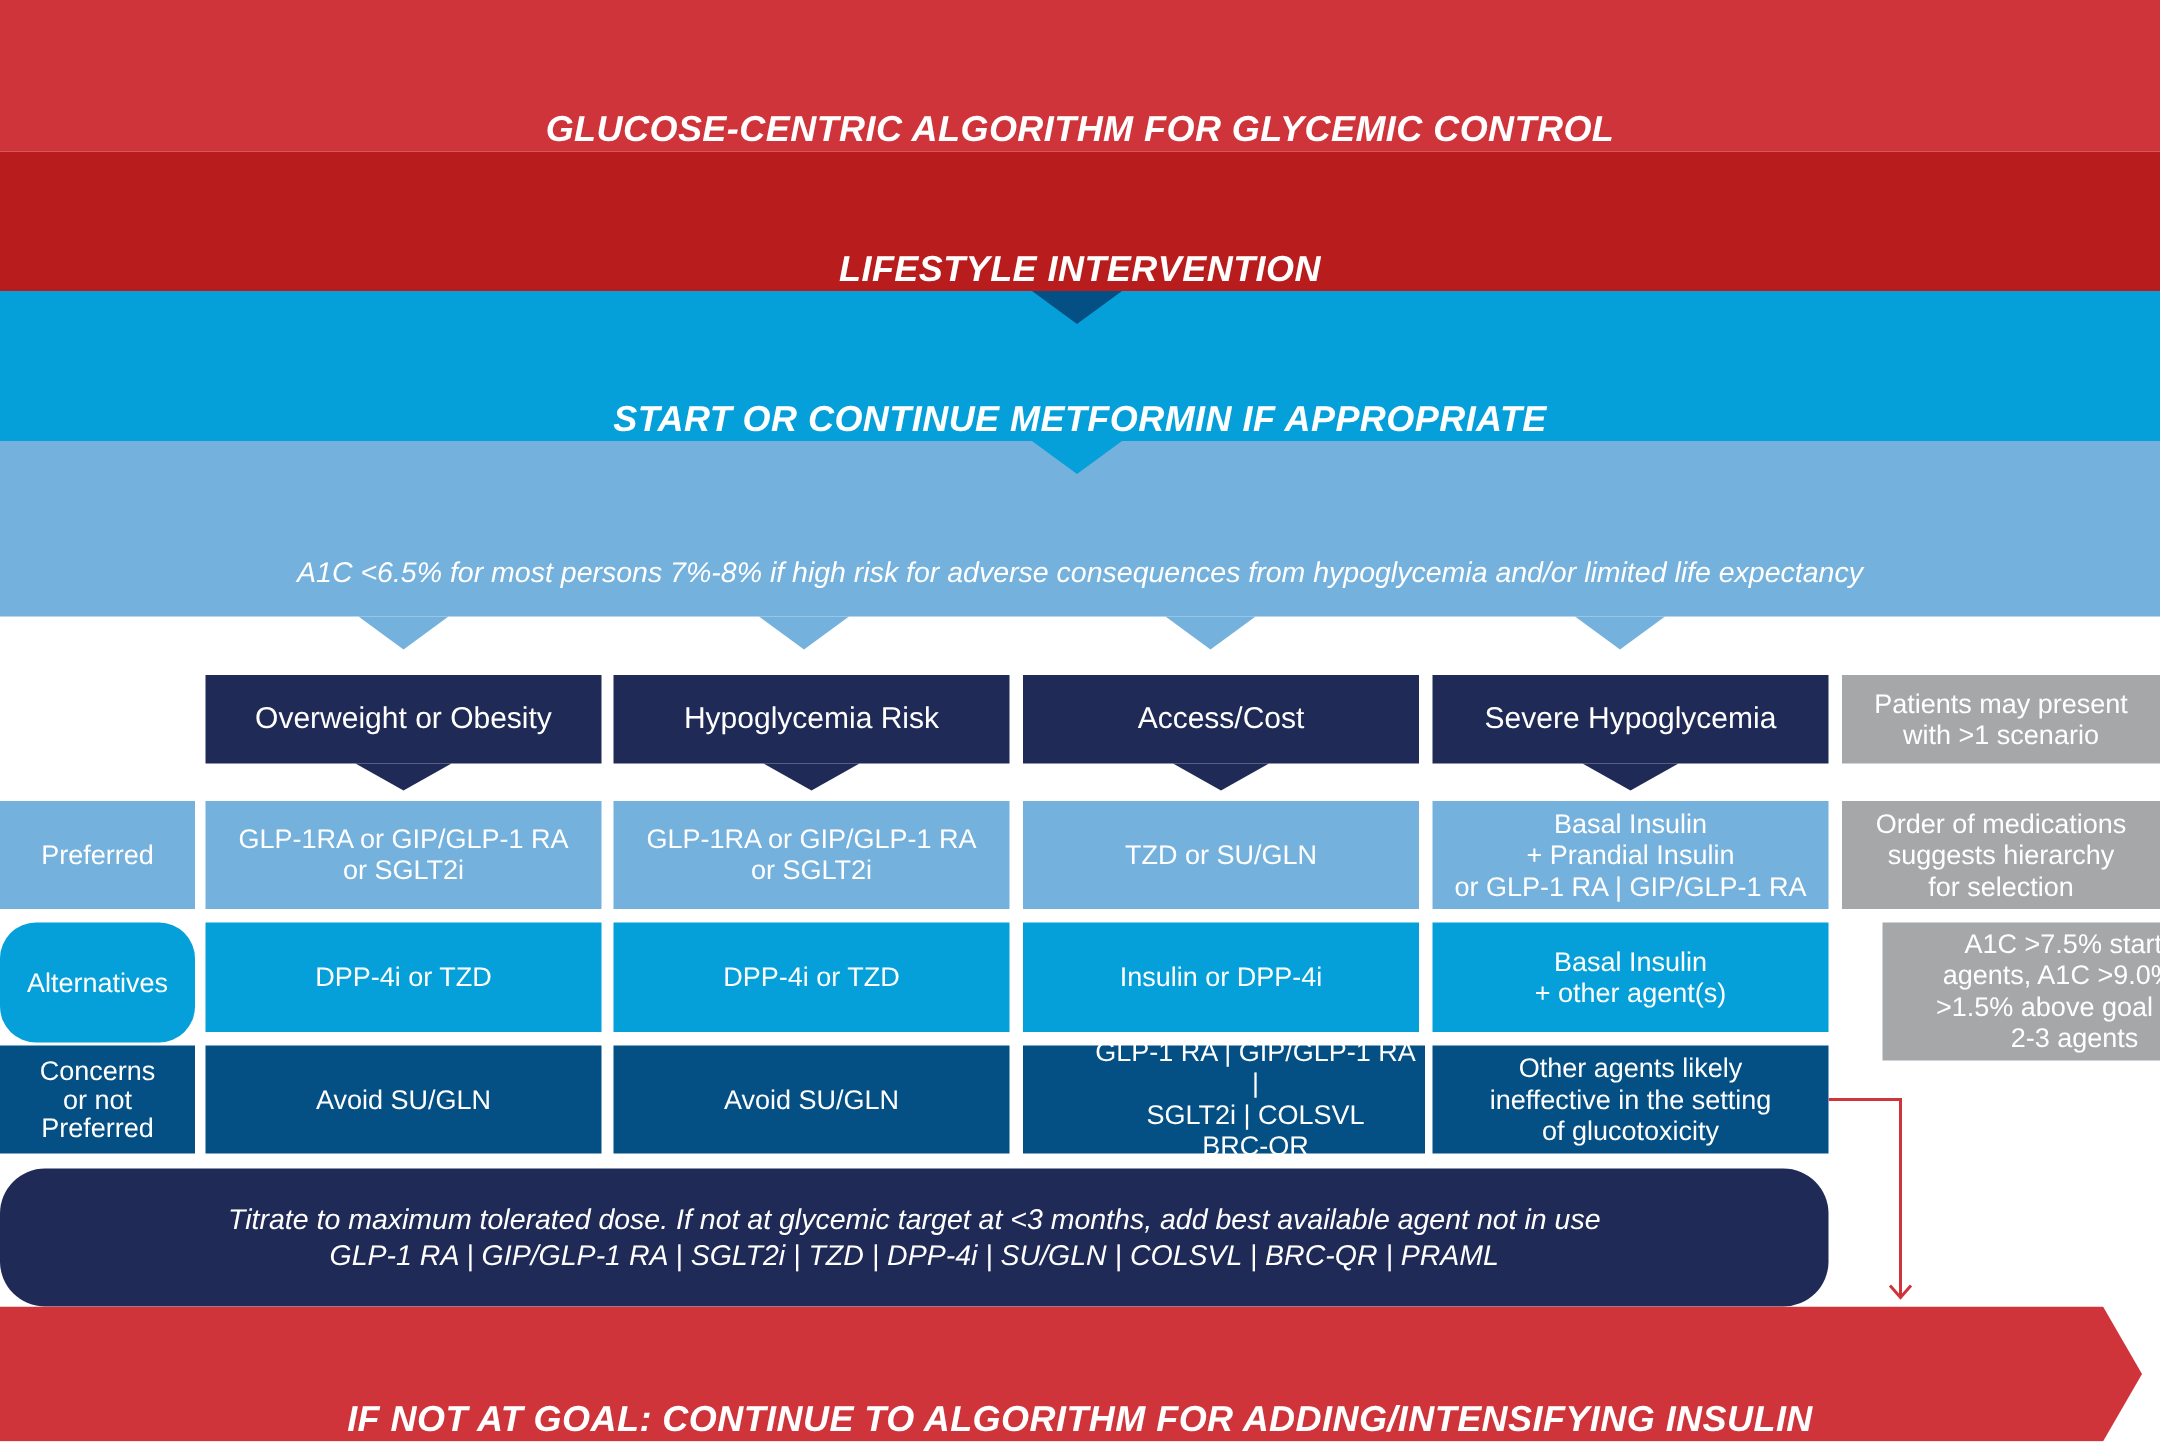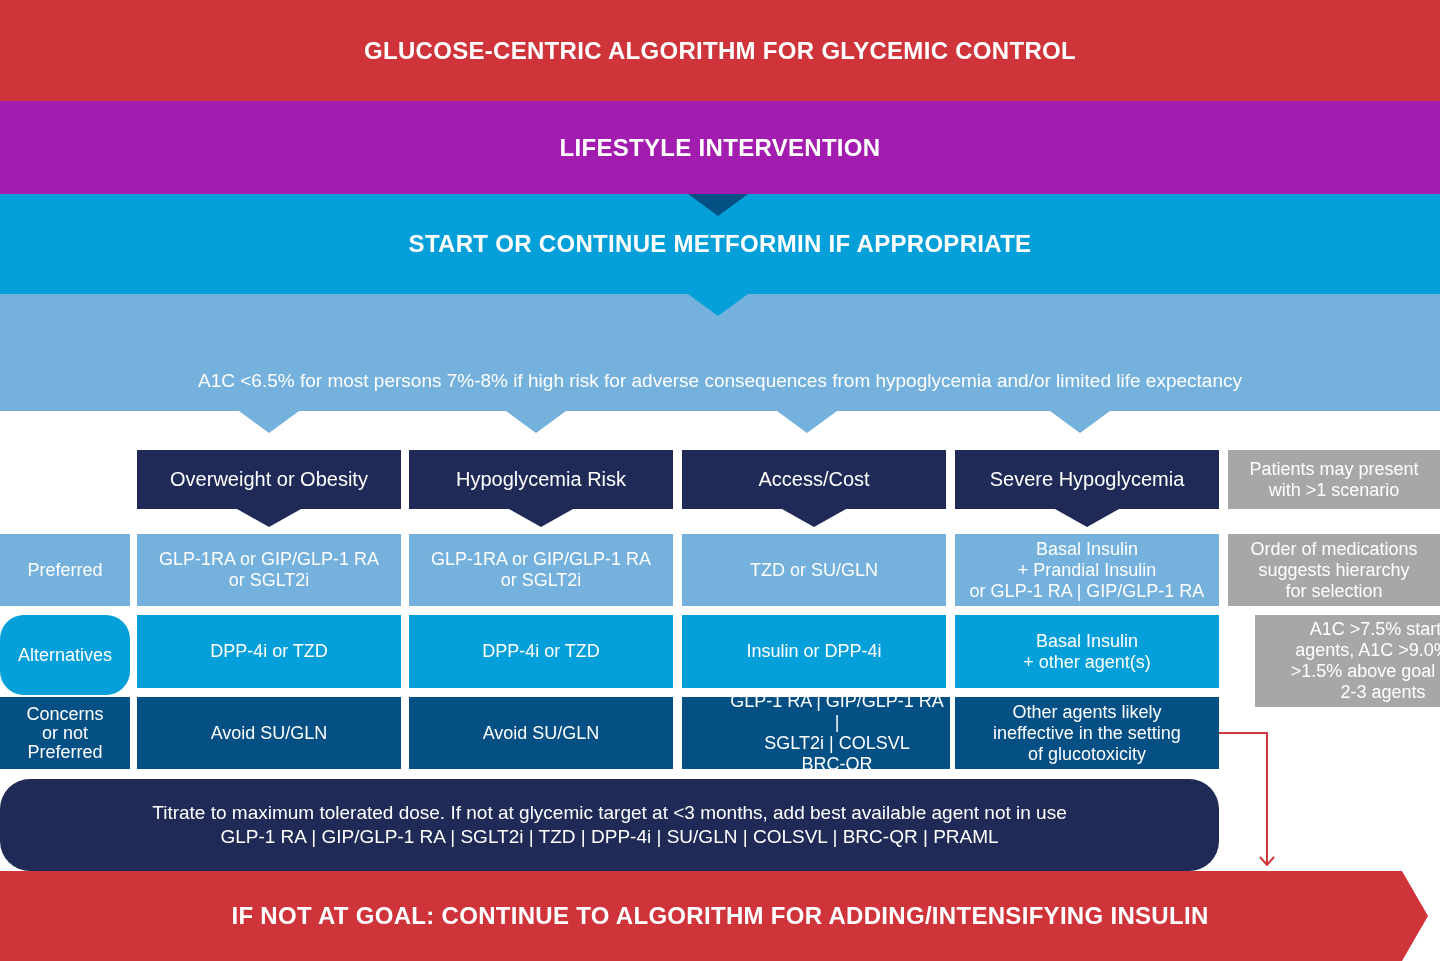--- a/index.html
+++ b/index.html
@@ -1,37 +1,37 @@
 <!DOCTYPE html>
 <html><head>
 <meta charset="utf-8">
 <style>
   * { box-sizing: border-box; margin: 0; padding: 0; }
   html, body { width: 1440px; height: 961px; background: #ffffff; overflow: hidden; }
   body { position: relative; font-family: "Liberation Sans", "DejaVu Sans", sans-serif; color: #fff; }
   .abs { position: absolute; }
-  .flexc { display: flex; align-items: center; justify-content: center; text-align: center; }
+  .flexc { display: flex; align-items: flex-end; justify-content: center; text-align: center; font-style: italic; }
   .band-title { font-weight: bold; font-size: 24px; letter-spacing: 0.3px; }
   .tri { position: absolute; width: 0; height: 0; border-left: 30px solid transparent; border-right: 30px solid transparent; border-top: 22px solid; }
   .tri-sm { position: absolute; width: 0; height: 0; border-left: 32px solid transparent; border-right: 32px solid transparent; border-top: 18px solid; }
   .cell { position: absolute; display: flex; align-items: center; justify-content: center; text-align: center; font-size: 18px; line-height: 21px; padding: 0 6px; white-space: pre-line; }
   .hdr { background: #1f2a56; font-size: 20px; }
   .pref { background: #74b1dd; }
   .alt { background: #05a0d9; }
   .conc { background: #044f84; }
   .gray { background: #a6a7a9; }
 </style>
 </head>
 <body>
 
 <div class="abs flexc band-title" style="left:0;top:0;width:1440px;height:101px;background:#cf343b;">
   <span>GLUCOSE-CENTRIC ALGORITHM FOR GLYCEMIC CONTROL</span>
 </div>
 
-<div class="abs flexc band-title" style="left:0;top:101px;width:1440px;height:93px;background:#a21caf;">
+<div class="abs flexc band-title" style="left:0;top:101px;width:1440px;height:93px;background:#b91c1c;">
   <span>LIFESTYLE INTERVENTION</span>
 </div>
 
 <div class="abs flexc band-title" style="left:0;top:194px;width:1440px;height:100px;background:#05a0d9;">
   <span>START OR CONTINUE METFORMIN IF APPROPRIATE</span>
 </div>
 <div class="tri" style="left:688px;top:194px;border-top-color:#044f84;"></div>
 
 <div class="abs" style="left:0;top:294px;width:1440px;height:117px;background:#74b1dd;">
   <div class="abs flexc" style="left:0;top:74px;width:1440px;height:26px;font-size:19px;">

